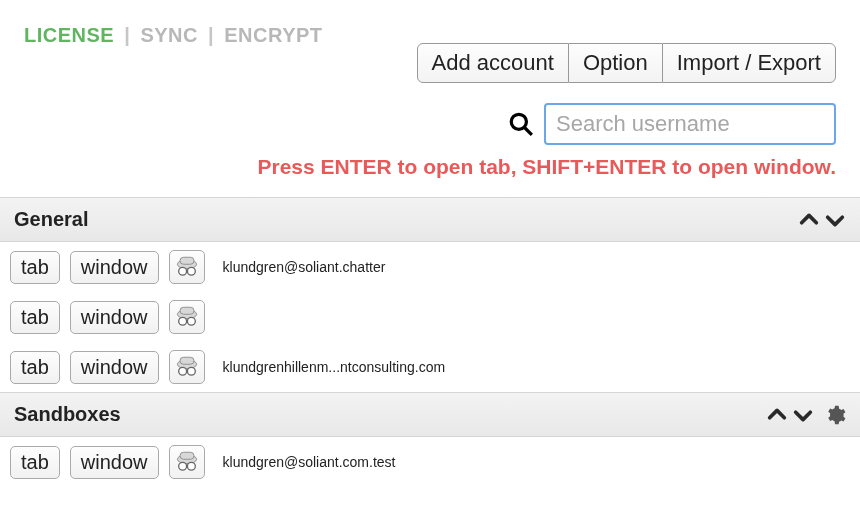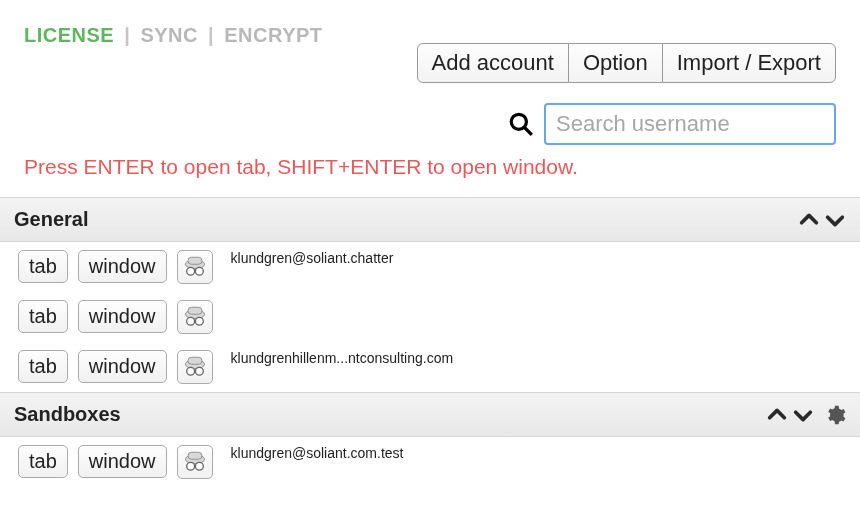--- a/index.html
+++ b/index.html
@@ -56,24 +56,24 @@
   .search-input {
     width: 292px;
     font-size: 22px;
     padding: 6px 10px;
     border: 2px solid #6aa7e8;
     border-radius: 4px;
     outline: none;
   }
   .search-input::placeholder { color: #a7a7a7; }
   .hint {
-    text-align: left;
+    text-align: right;
     color: #e85a5a;
     font-size: 21px;
-    font-weight: 400;
+    font-weight: 700;
     margin-top: 10px;
     margin-bottom: 8px;
   }
   .section-header {
     background: linear-gradient(#f3f3f3, #e8e8e8);
     border-top: 1px solid #d6d6d6;
     border-bottom: 1px solid #d6d6d6;
     padding: 10px 14px;
     display: flex;
     align-items: center;
@@ -97,23 +97,23 @@
   .gear {
     width: 22px;
     height: 22px;
     margin-left: 6px;
     cursor: pointer;
     display: inline-flex;
     color: #555;
   }
   .row {
     display: flex;
-    align-items: flex-start;
+    align-items: center;
     gap: 10px;
-    padding: 8px 18px;
+    padding: 8px 10px;
   }
   .small-btn {
     font-size: 20px;
     padding: 4px 10px;
     background: linear-gradient(#fdfdfd, #f1f1f1);
     border: 1px solid #aaa;
     border-radius: 5px;
     color: #222;
     cursor: pointer;
   }

